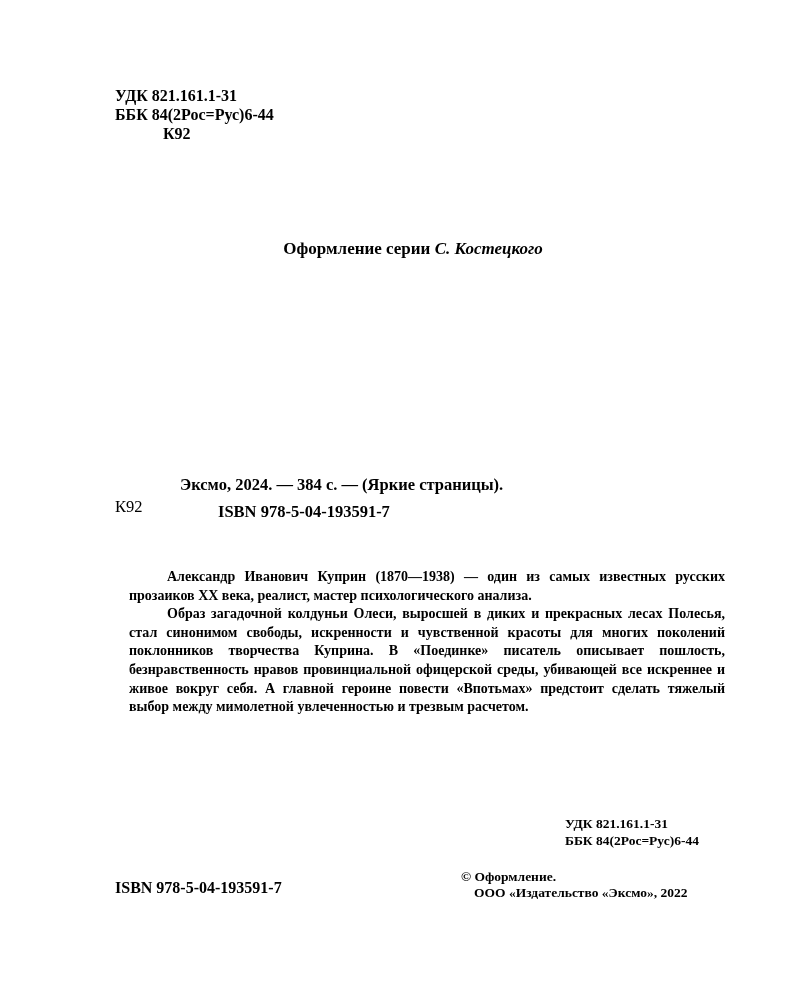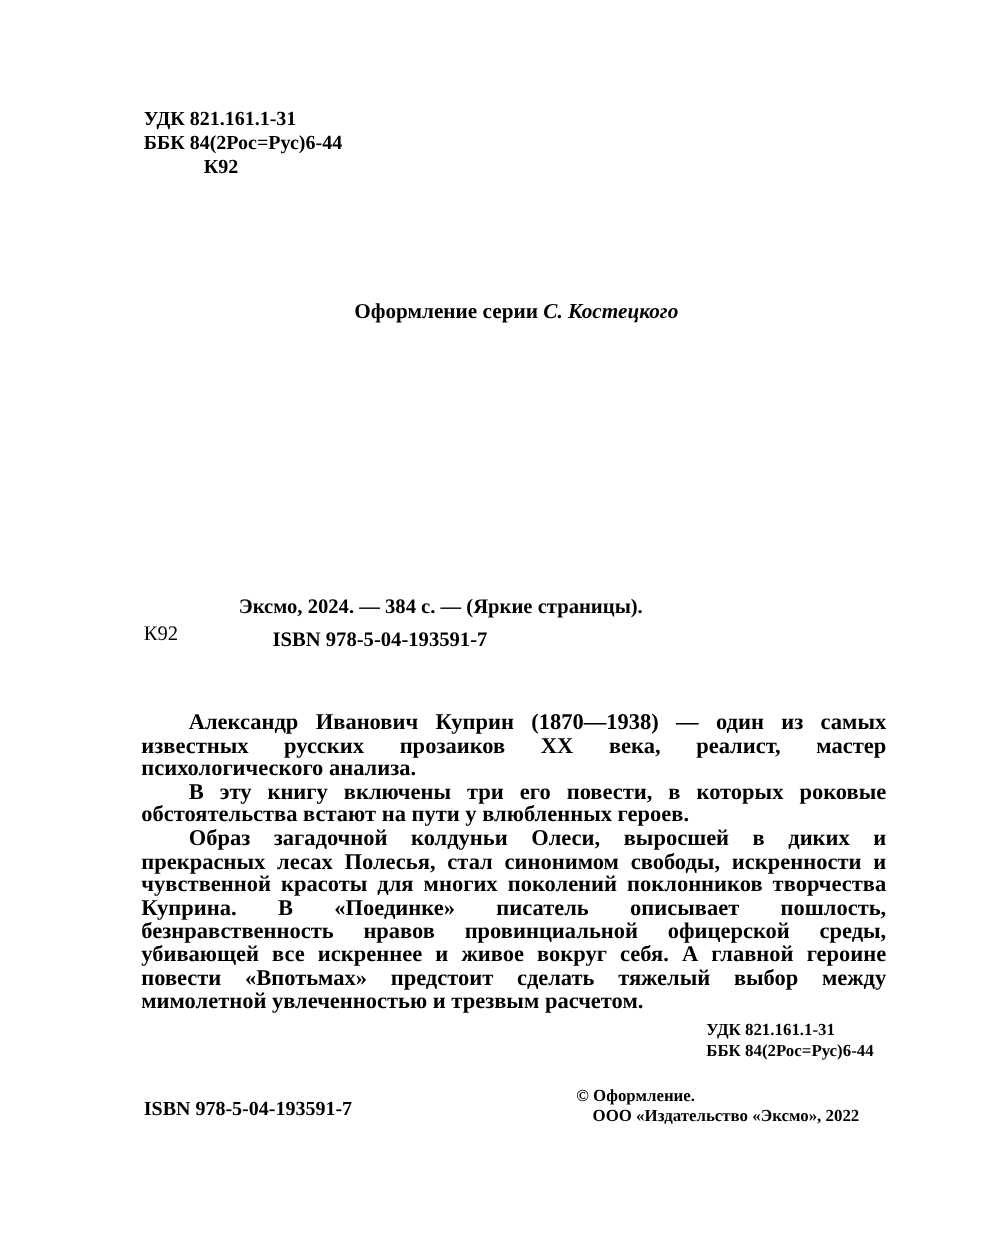--- a/index.html
+++ b/index.html
@@ -44,27 +44,27 @@
     position: absolute; left: 0; top: 22px;
     font-size: 16.5px; font-weight: normal;
   }
   .card .card-body { margin-left: 65px; }
   .card .author { font-weight: bold; }
   .card .title-l1 {
     text-indent: 38px;
     text-align: justify;
     text-align-last: justify;
   }
-  .card .title-l2 { text-align: left; margin-left: 11px; }
+  .card .title-l2 { text-align: left; }
   .card .card-isbn { margin-top: 6px; margin-left: 38px; }
 
   
   .annotation {
-    left: 113px; top: 568px; width: 596px;
-    font-size: 18px;
+    left: 129px; top: 568px; width: 596px;
+    font-size: 14px;
     line-height: 18.6px;
     font-weight: bold;
     text-align: justify;
   }
   .annotation p { margin: 0; text-indent: 38px; }
 
   
   .imprint-bottom {
     left: 565px; top: 815px;
     font-size: 13.5px;
@@ -105,21 +105,20 @@
 <div class="abs card">
   <div class="card-code">К92</div>
   <div class="card-body">
     <div class="title-l2">Эксмо, 2024. — 384 с. — (Яркие страницы).</div>
     <div class="card-isbn">ISBN 978-5-04-193591-7</div>
   </div>
 </div>
 
 <div class="abs annotation">
   <p>Александр Иванович Куприн (1870—1938) — один из самых известных русских прозаиков XX века, реалист, мастер психологического анализа.</p>
-  <p>В эту книгу включены три его повести, в которых роковые обстоятельства встают на пути у влюбленных героев.</p>
   <p>Образ загадочной колдуньи Олеси, выросшей в диких и прекрасных лесах Полесья, стал синонимом свободы, искренности и чувственной красоты для многих поколений поклонников творчества Куприна. В «Поединке» писатель описывает пошлость, безнравственность нравов провинциальной офицерской среды, убивающей все искреннее и живое вокруг себя. А главной героине повести «Впотьмах» предстоит сделать тяжелый выбор между мимолетной увлеченностью и трезвым расчетом.</p>
 </div>
 
 <div class="abs imprint-bottom">
   <div>УДК 821.161.1-31</div>
   <div>ББК 84(2Рос=Рус)6-44</div>
 </div>
 
 <div class="abs footer-isbn">ISBN 978-5-04-193591-7</div>
 

